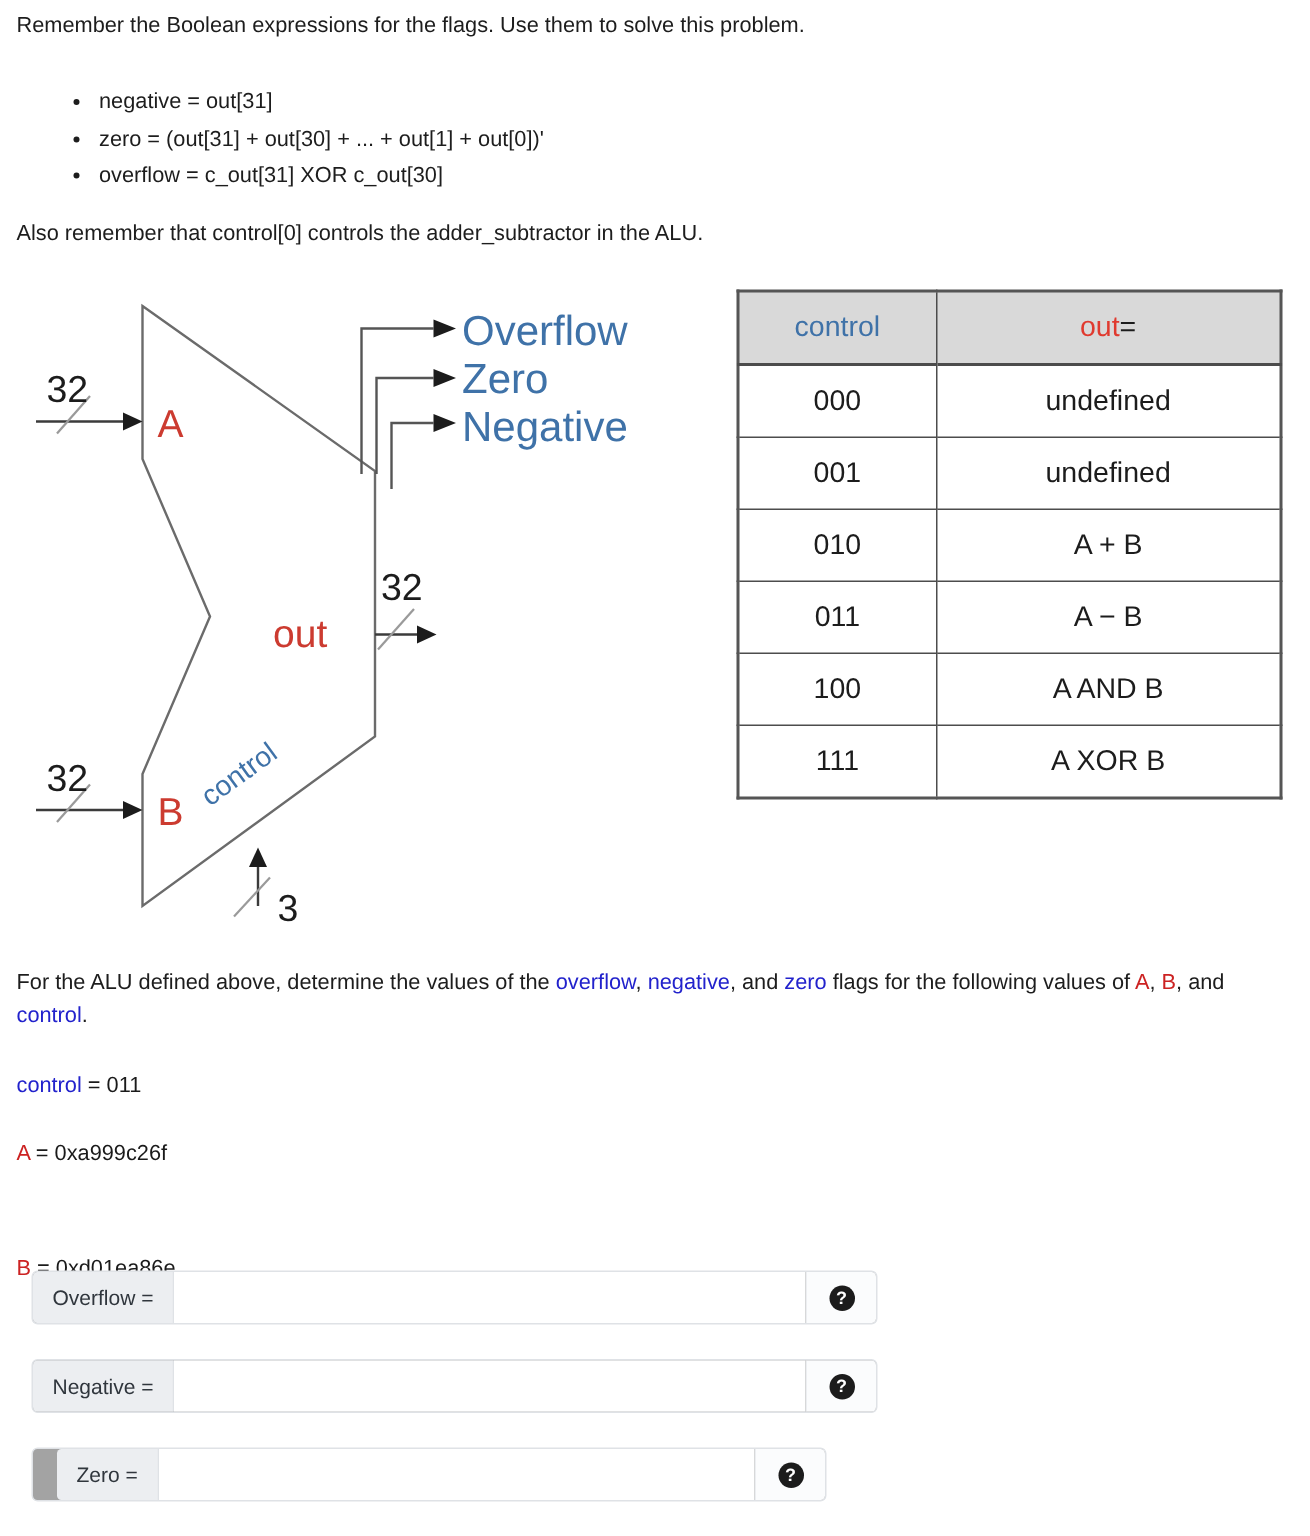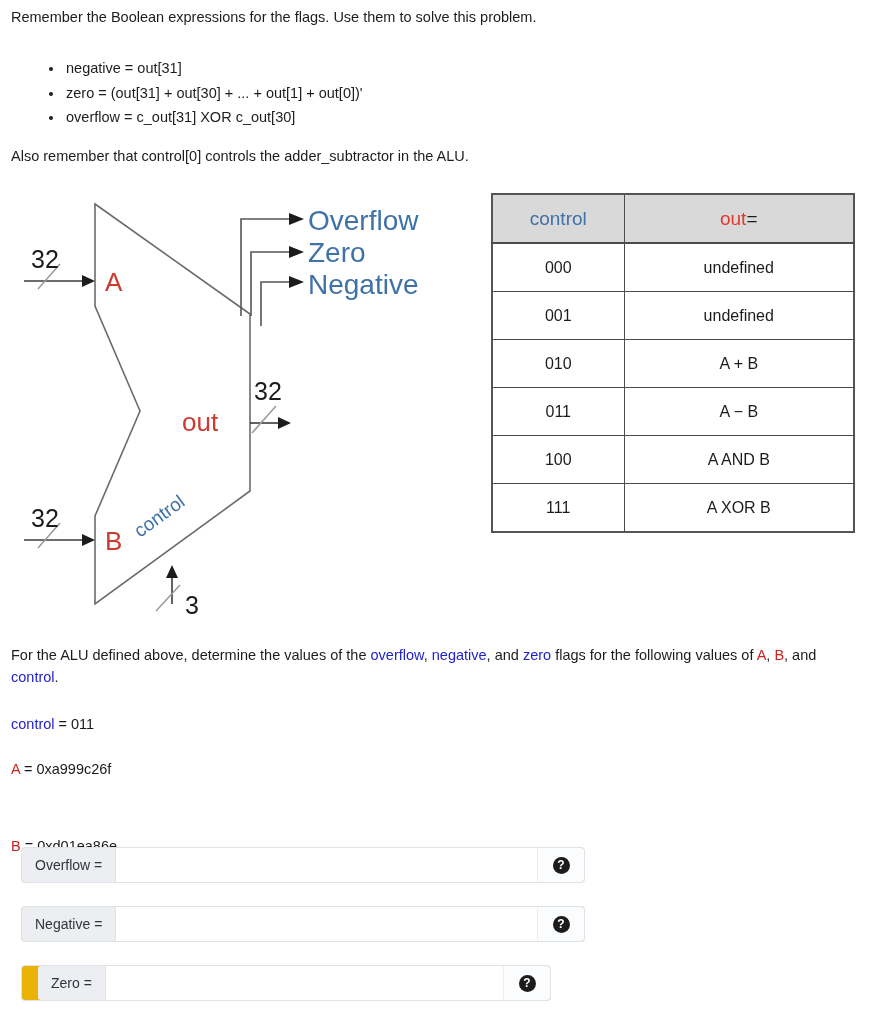--- a/index.html
+++ b/index.html
@@ -71,21 +71,21 @@
     border-collapse: collapse;
     table-layout: fixed;
     border: 2px solid #555555;
     background: #ffffff;
   }
   #control-table col.c1 { width: 132px; }
   #control-table col.c2 { width: 230px; }
   #control-table th, #control-table td {
     border: 1px solid #4c4c4c;
     text-align: center;
-    font-size: 16px;
+    font-size: 19px;
     color: #1c1c1c;
     height: 47px;
     padding: 0;
     font-weight: normal;
   }
   #control-table thead th {
     background: #d9d9d9;
     font-size: 19px;
     border-bottom: 2px solid #4c4c4c;
   }
@@ -111,21 +111,21 @@
   .line-b       { position: absolute; left: 11px; top: 806px; font-size: 14.5px; margin-top: 32px; }
 
   
   .field-row {
     position: absolute;
     display: flex;
     align-items: stretch;
     height: 36px;
     border: 1px solid #dfe2e6;
     border-radius: 4px;
-    background: #eab308;
+    background: #a3a3a3;
     box-sizing: border-box;
   }
   #field-overflow { left: 21px; top: 847px; width: 564px; }
   #field-negative { left: 21px; top: 906px; width: 564px; }
   #field-zero     { left: 21px; top: 965px; width: 530px; padding-left: 16px; }
 
   .field-label {
     display: flex;
     align-items: center;
     padding: 0 13px;

